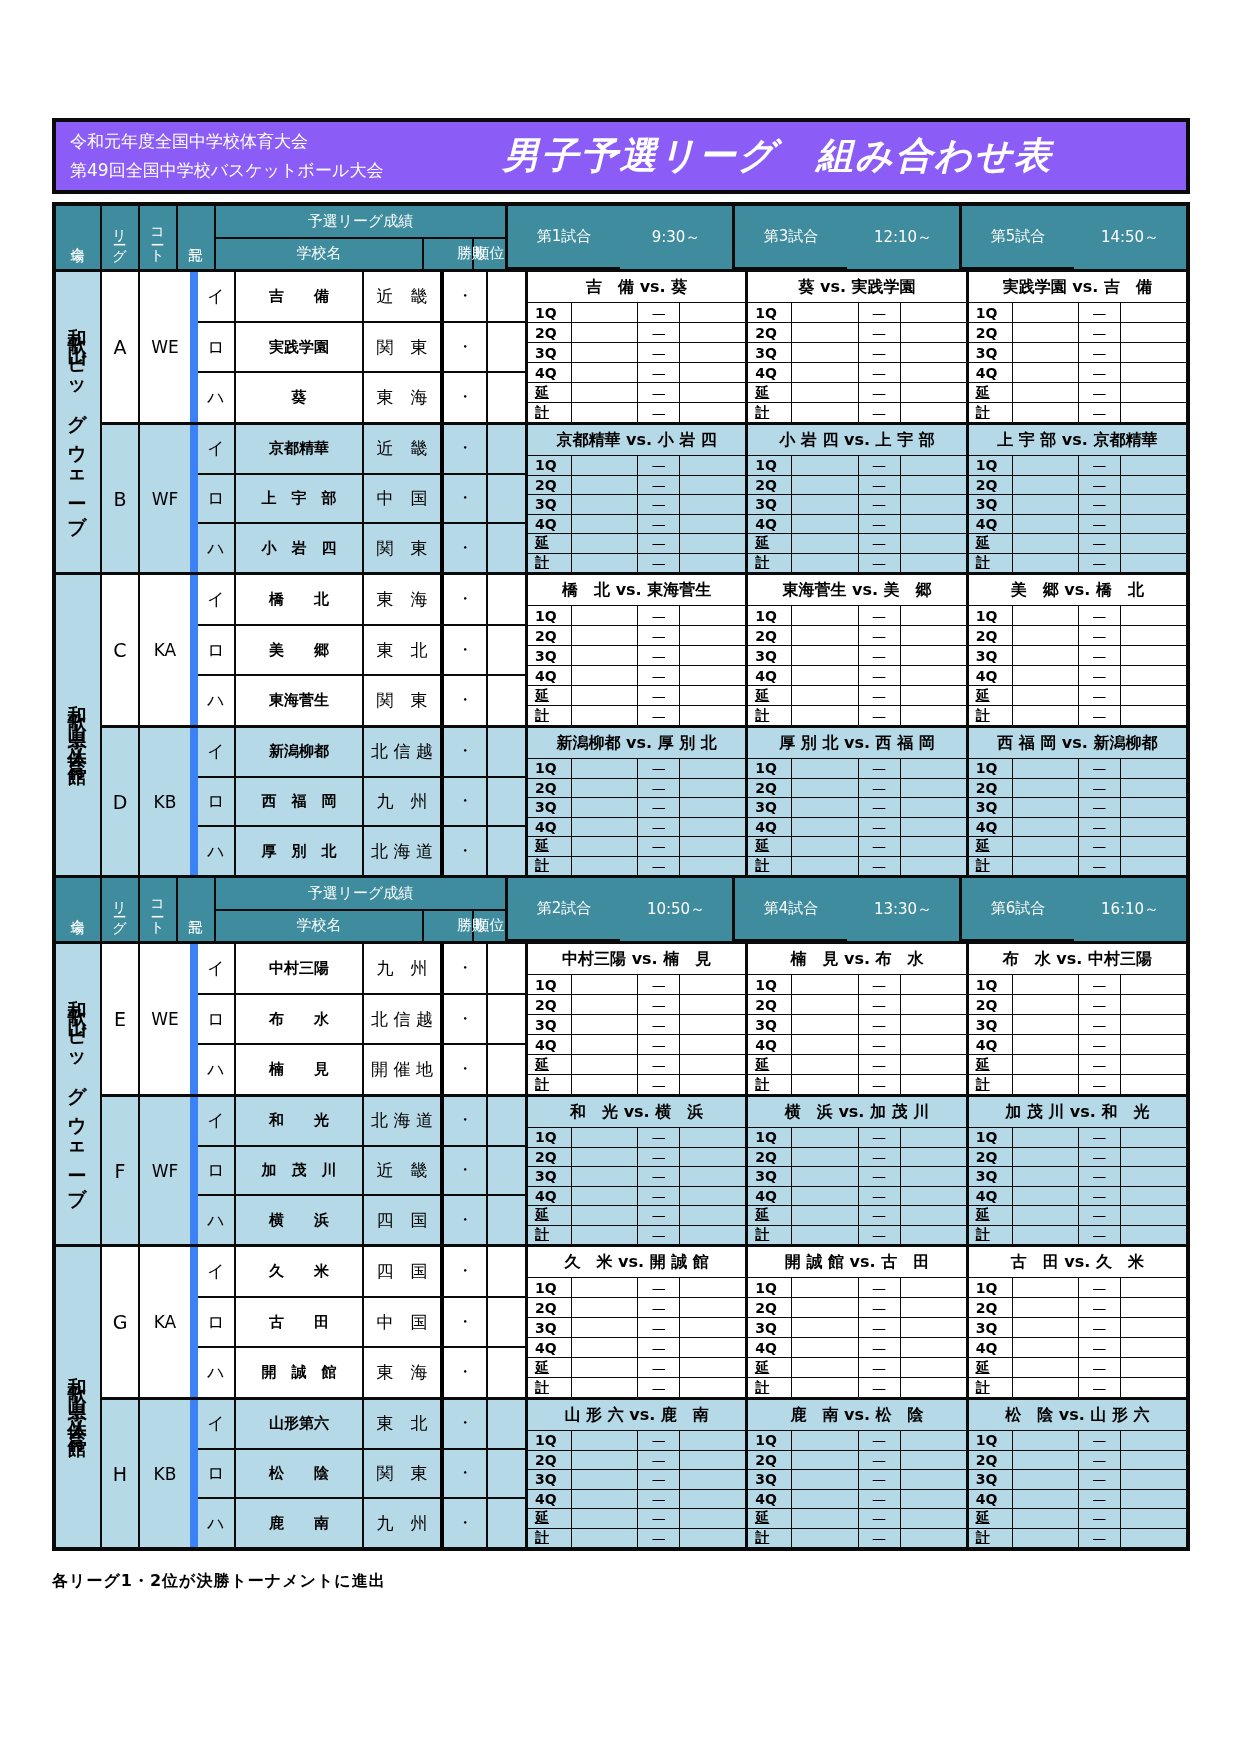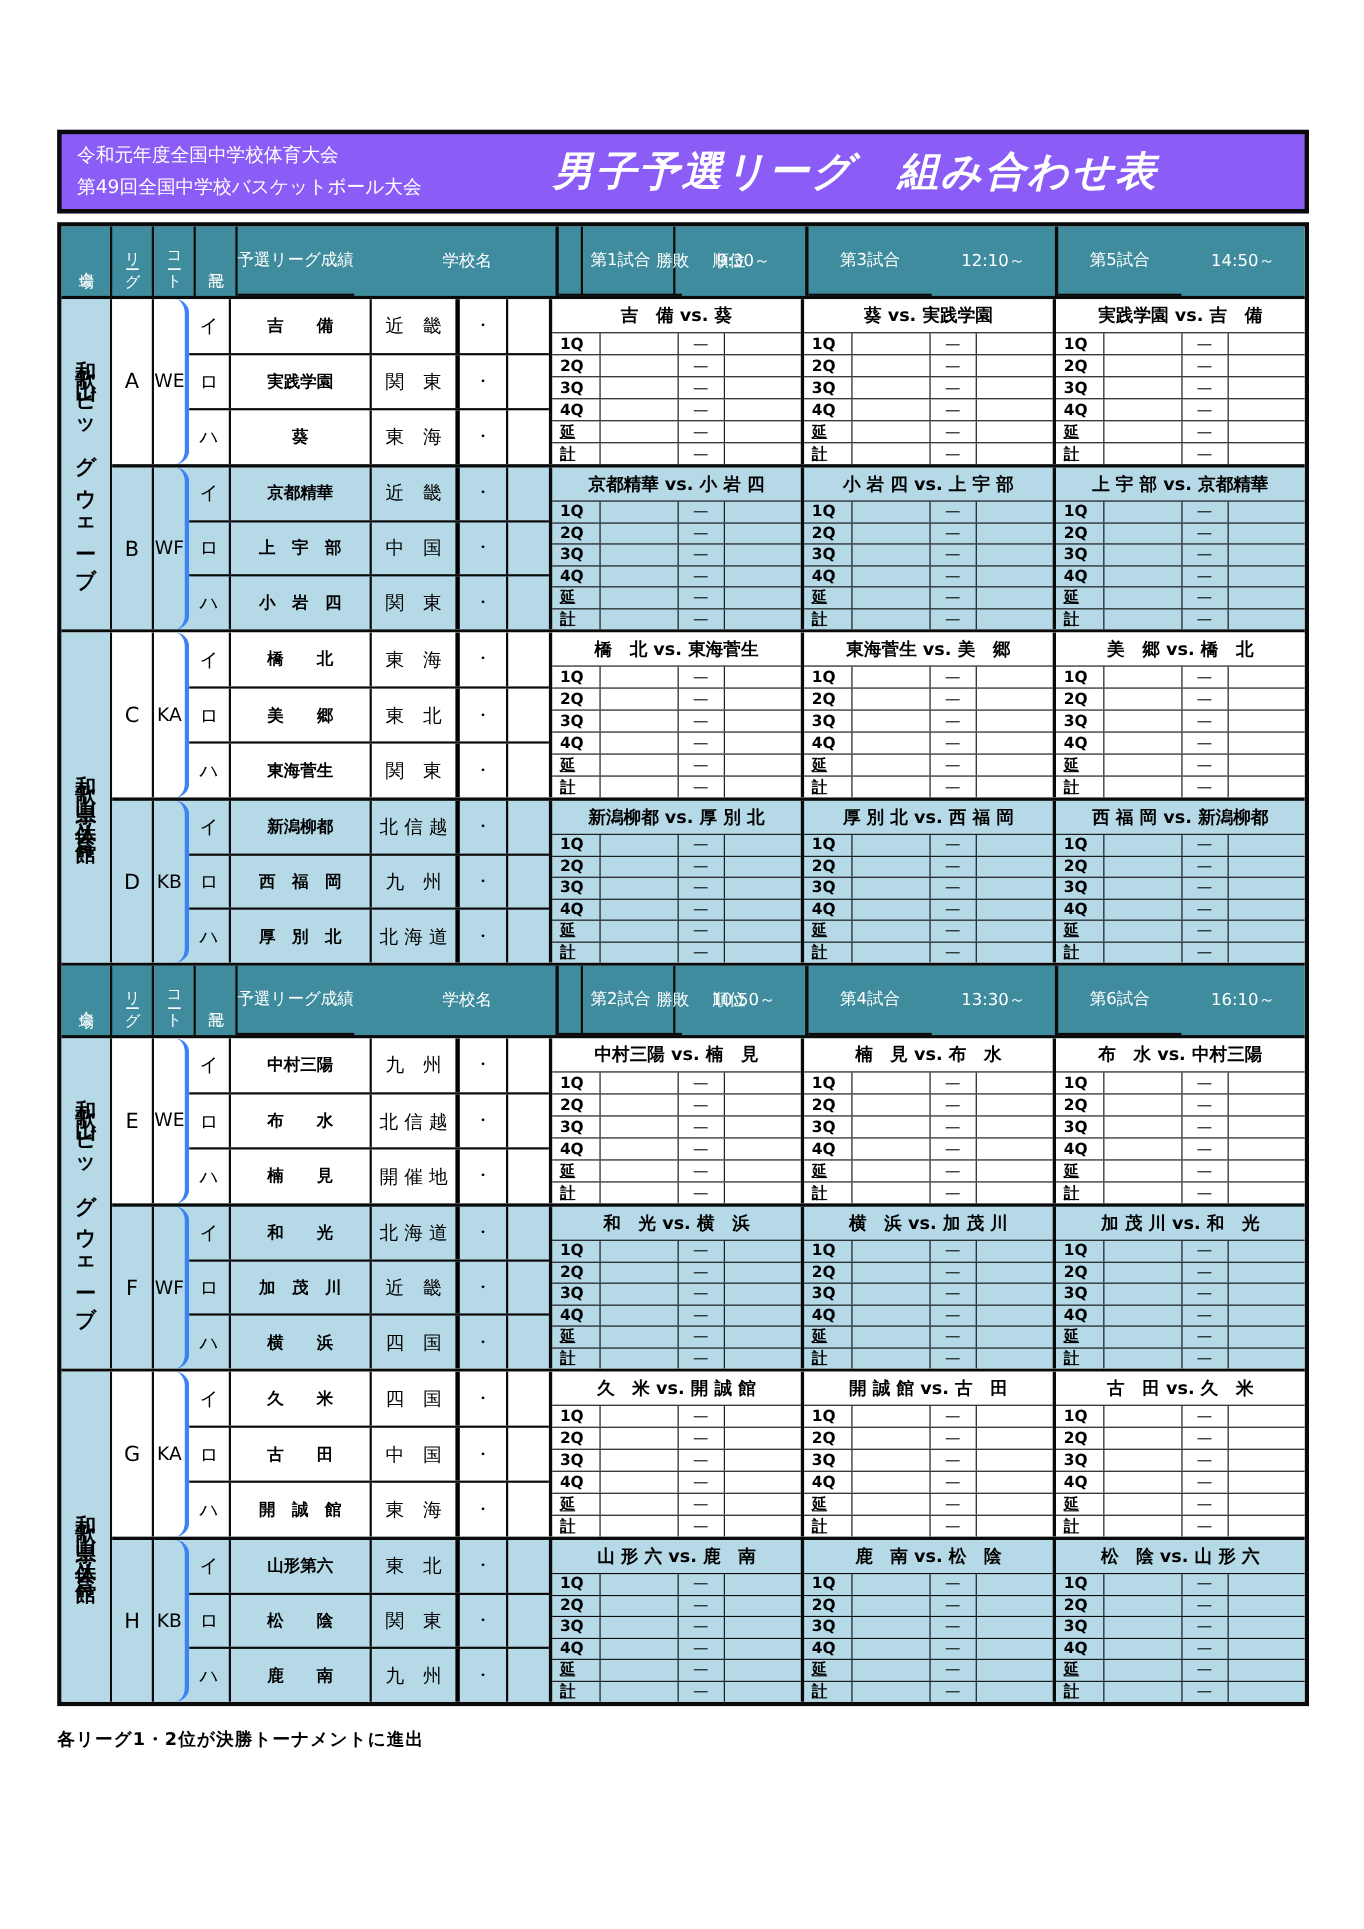--- a/index.html
+++ b/index.html
@@ -29,23 +29,23 @@
 
   
   .schedule-table { margin-top: 8px; border: 4px solid #0a0a0a; background: #fff; }
   .half + .half { border-top: 3px solid #0a0a0a; }
 
   .thead { display: flex; background: #3e8c9e; color: #fff; border-bottom: 3px solid #0a0a0a; height: 66px; }
   .th { display: flex; align-items: center; justify-content: center; font-size: 15px; white-space: nowrap; }
   .vtext { writing-mode: vertical-rl; letter-spacing: 2px; font-size: 14px; }
   .col-venue  { width: 46px; border-right: 2px solid #0a0a0a; }
   .col-league, .col-court, .col-symbol { width: 38px; border-right: 2px solid #0a0a0a; }
-  .th-prelim { width: 292px; border-right: 3px solid #0a0a0a; display: flex; flex-direction: row; }
+  .th-prelim { width: 292px; border-right: 3px solid #0a0a0a; display: flex; flex-direction: column; }
   .th-prelim .top { flex: 1; border-bottom: 2px solid #0a0a0a; }
-  .prelim-sub { flex: 1; display: flex; gap: 34px; }
+  .prelim-sub { flex: 1; display: flex; }
   .col-school { width: 208px; border-right: 2px solid #0a0a0a; }
   .col-wl { width: 44px; border-right: 2px solid #0a0a0a; padding-left: 48px; }
   .col-rank { flex: 1; }
   .th-match { flex: 1; display: flex; flex-direction: row; }
   .th-match + .th-match { border-left: 3px solid #0a0a0a; }
   .th-match .top { flex: 1; border-bottom: 2px solid #0a0a0a; }
   .th-match .time { flex: 1; }
 
   
   .pair { display: flex; }
@@ -56,21 +56,21 @@
     writing-mode: vertical-rl; font-size: 19px; font-weight: bold; letter-spacing: 9px;
     white-space: nowrap;
   }
   .pair-leagues { flex: 1; display: flex; flex-direction: column; }
   .league-block { display: flex; height: 150px; background: #fff; }
   .league-block + .league-block { border-top: 3px solid #0a0a0a; }
   .league-block.shaded { background: #b5d9e6; }
 
   .cell { display: flex; align-items: center; justify-content: center; }
   .lg { width: 38px; border-right: 2px solid #0a0a0a; font-size: 19px; }
-  .ct { width: 32px; border-right: 4px solid #3b82f6; font-size: 17px; border-radius: 13px; }
+  .ct { width: 58px; border-right: 8px solid #3b82f6; font-size: 17px; }
 
   .schools { width: 330px; border-right: 3px solid #0a0a0a; display: flex; flex-direction: column; }
   .school-row { flex: 1; display: flex; }
   .school-row + .school-row { border-top: 2px solid #0a0a0a; }
   .sym  { width: 38px; border-right: 2px solid #0a0a0a; font-size: 17px; }
   .name { width: 128px; border-right: 2px solid #0a0a0a; font-size: 15px; font-weight: 600; white-space: nowrap; overflow: hidden; }
   .region { width: 80px; border-right: 4px solid #000000; font-size: 17px; white-space: nowrap; overflow: hidden; text-align: right; }
   .wl   { width: 44px; border-right: 2px solid #0a0a0a; font-size: 16px; }
   .rank { flex: 1; }
 

